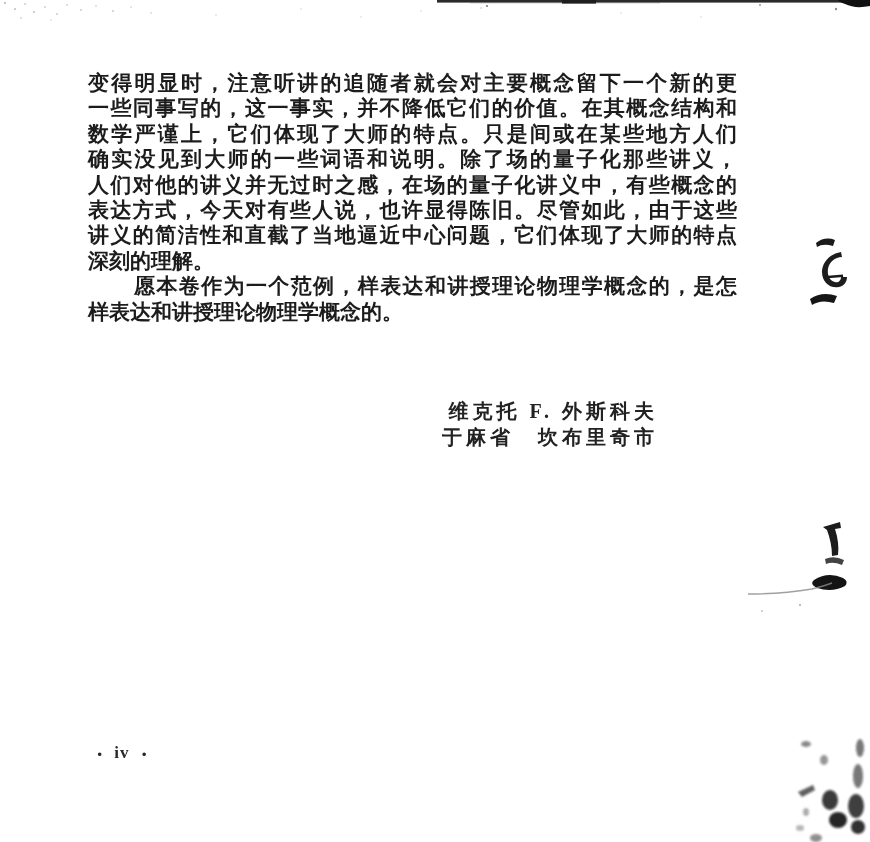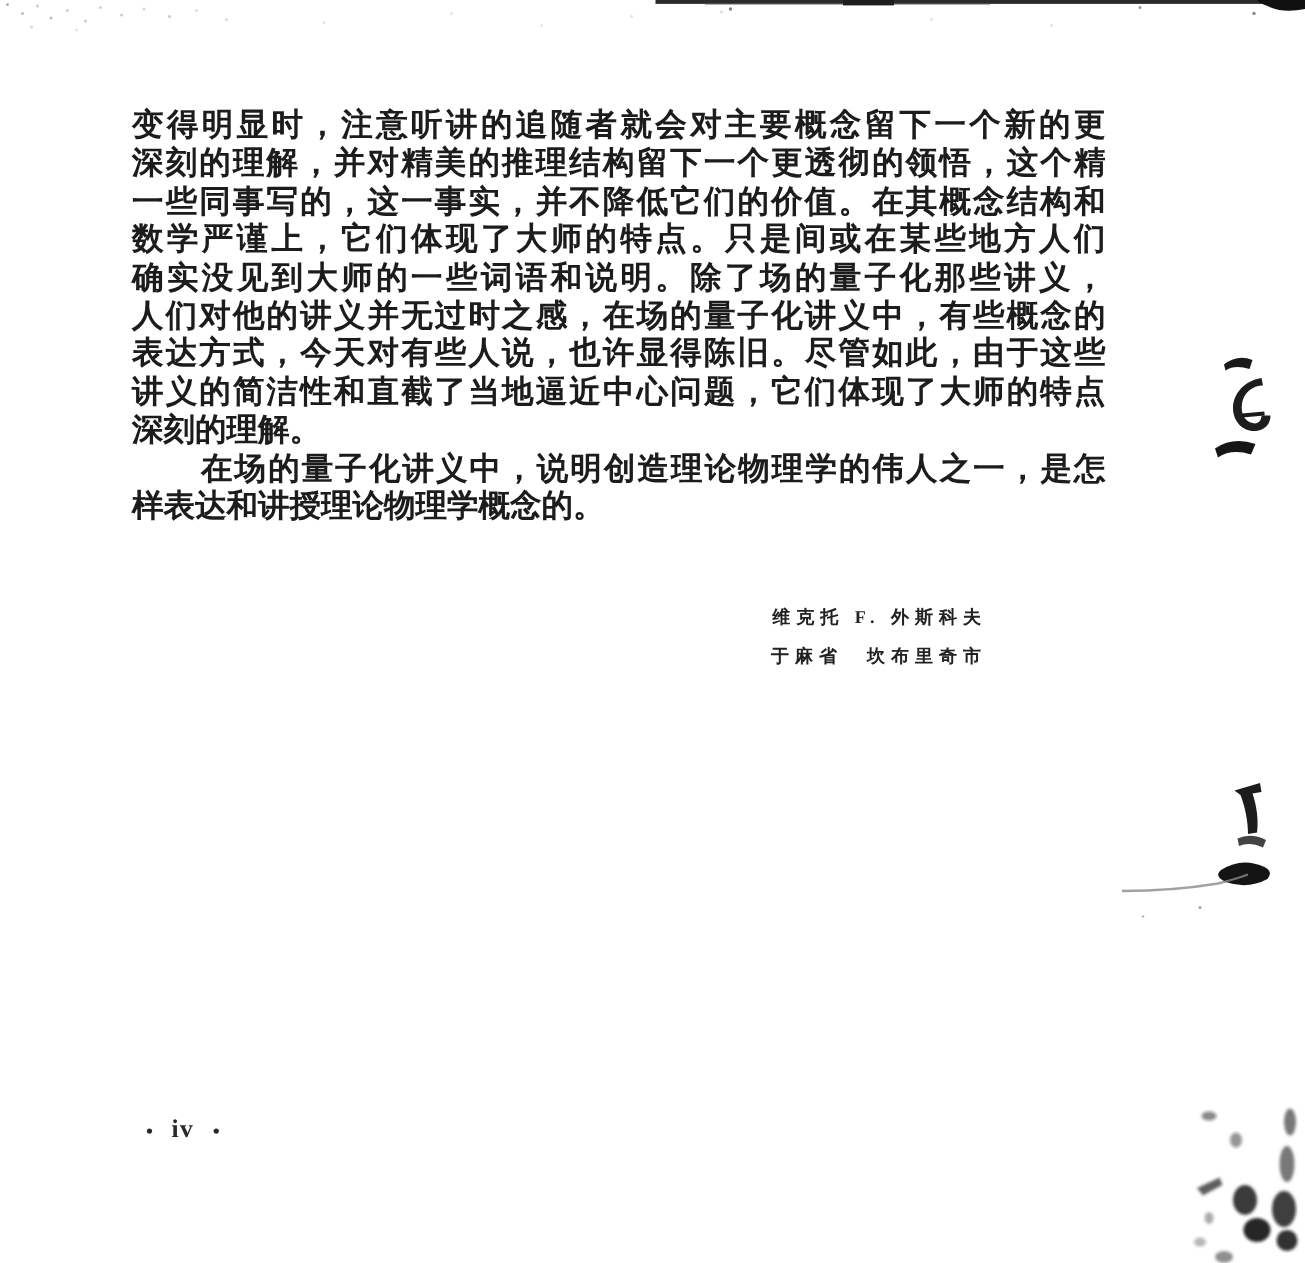--- a/index.html
+++ b/index.html
@@ -33,21 +33,21 @@
   .line.flush {
     text-align: left;
     text-align-last: left;
   }
   .line.indent { padding-left: 46px; }
   .signature {
     position: absolute;
     top: 398px;
     right: 212px;
     text-align: right;
-    font-size: 12px;
+    font-size: 20px;
     font-weight: 700;
     letter-spacing: 4px;
     line-height: 26px;
     color: #222;
   }
   .footer {
     position: absolute;
     left: 85px;
     top: 743px;
     font-size: 17px;
@@ -98,31 +98,30 @@
   }
 </style>
 </head>
 <body>
 
 <div class="page">
 
   <div class="text-block">
     <div>
       <div class="line">变得明显时，注意听讲的追随者就会对主要概念留下一个新的更</div>
-      <div class="line">深刻的理解，并对精美的推理结构留下一个更透彻的领悟，这个精</div>
       <div class="line">一些同事写的，这一事实，并不降低它们的价值。在其概念结构和</div>
       <div class="line">数学严谨上，它们体现了大师的特点。只是间或在某些地方人们</div>
       <div class="line">确实没见到大师的一些词语和说明。除了场的量子化那些讲义，</div>
       <div class="line">人们对他的讲义并无过时之感，在场的量子化讲义中，有些概念的</div>
       <div class="line">表达方式，今天对有些人说，也许显得陈旧。尽管如此，由于这些</div>
       <div class="line">讲义的简洁性和直截了当地逼近中心问题，它们体现了大师的特点</div>
       <div class="line flush">深刻的理解。</div>
     </div>
     <div>
-      <div class="line indent">在场的量子化讲义中，说明创造理论物理学的伟人之一，是怎</div>
+      <div class="line indent">愿本卷作为一个范例，样表达和讲授理论物理学概念的，是怎</div>
       <div class="line flush">样表达和讲授理论物理学概念的。</div>
     </div>
   </div>
 
   <div class="signature">
     <div>维克托 F. 外斯科夫</div>
     <div>于麻省　坎布里奇市</div>
   </div>
 
   <div class="footer">

